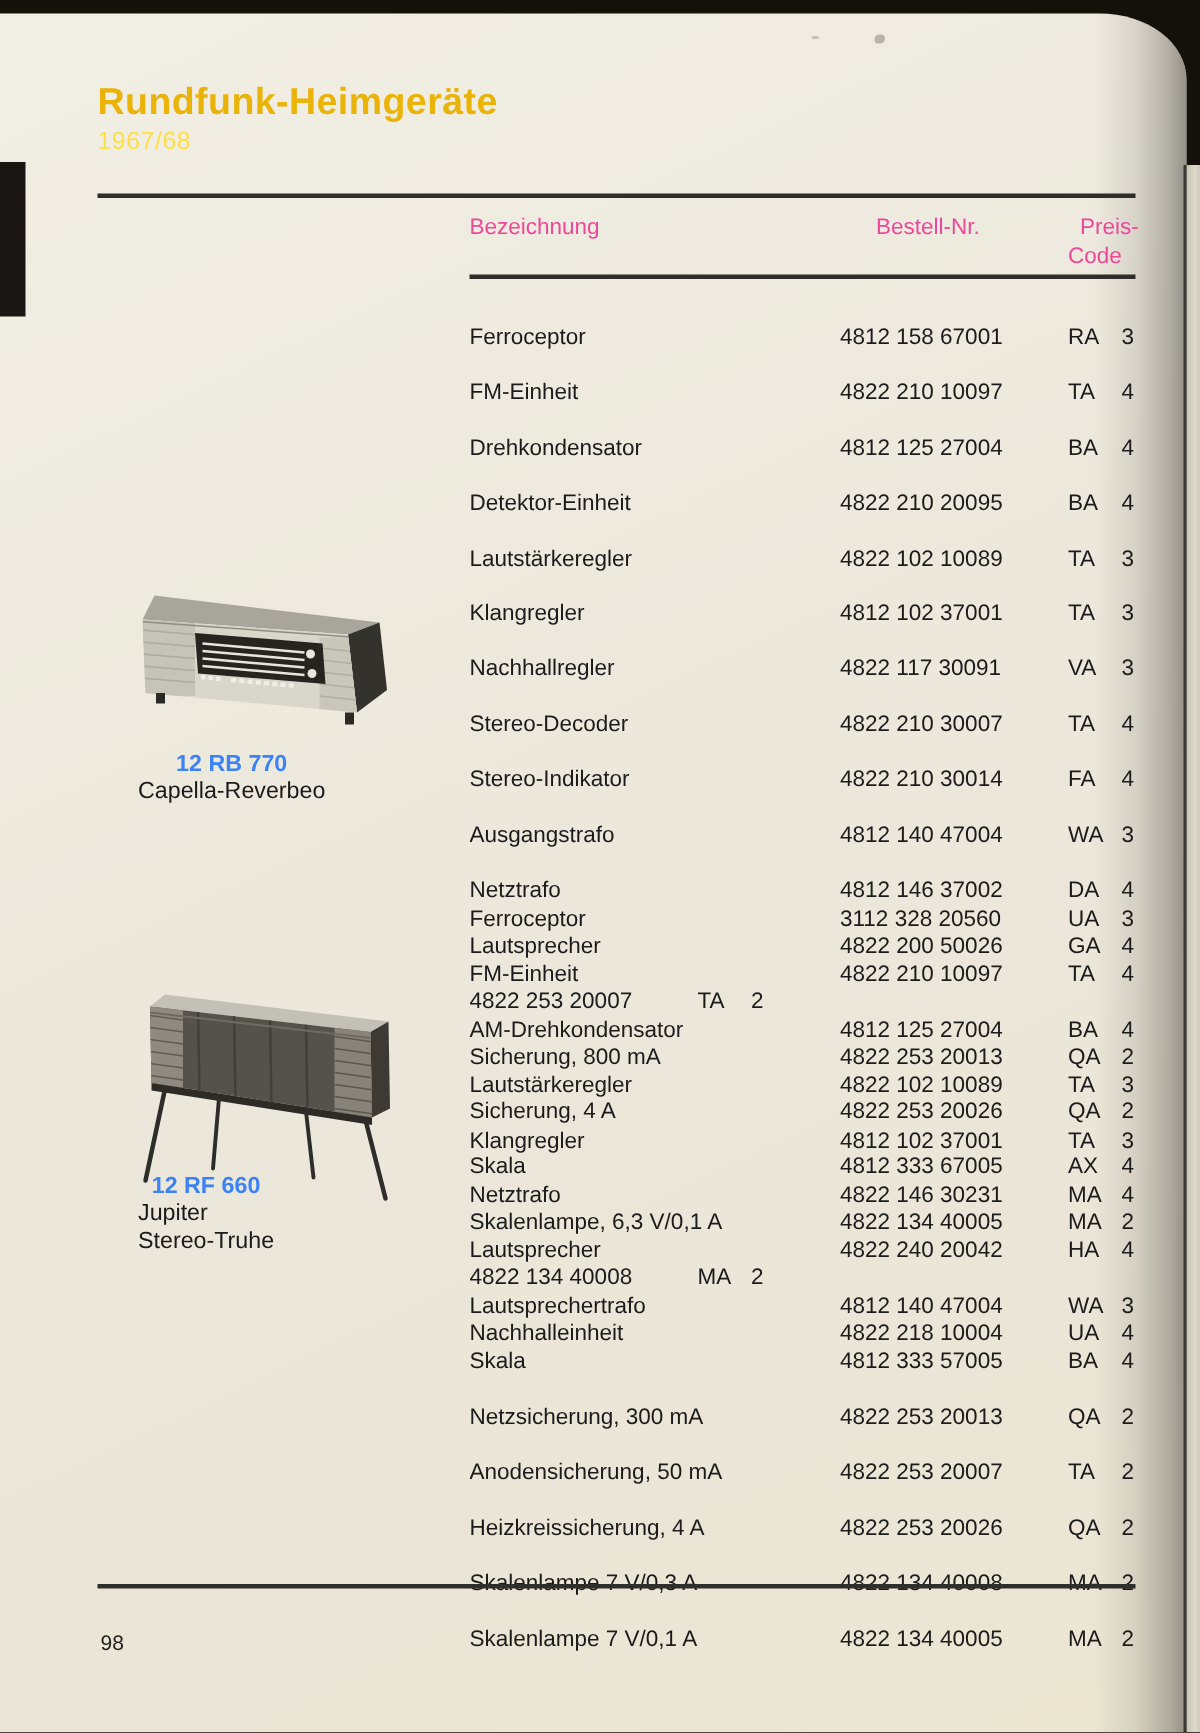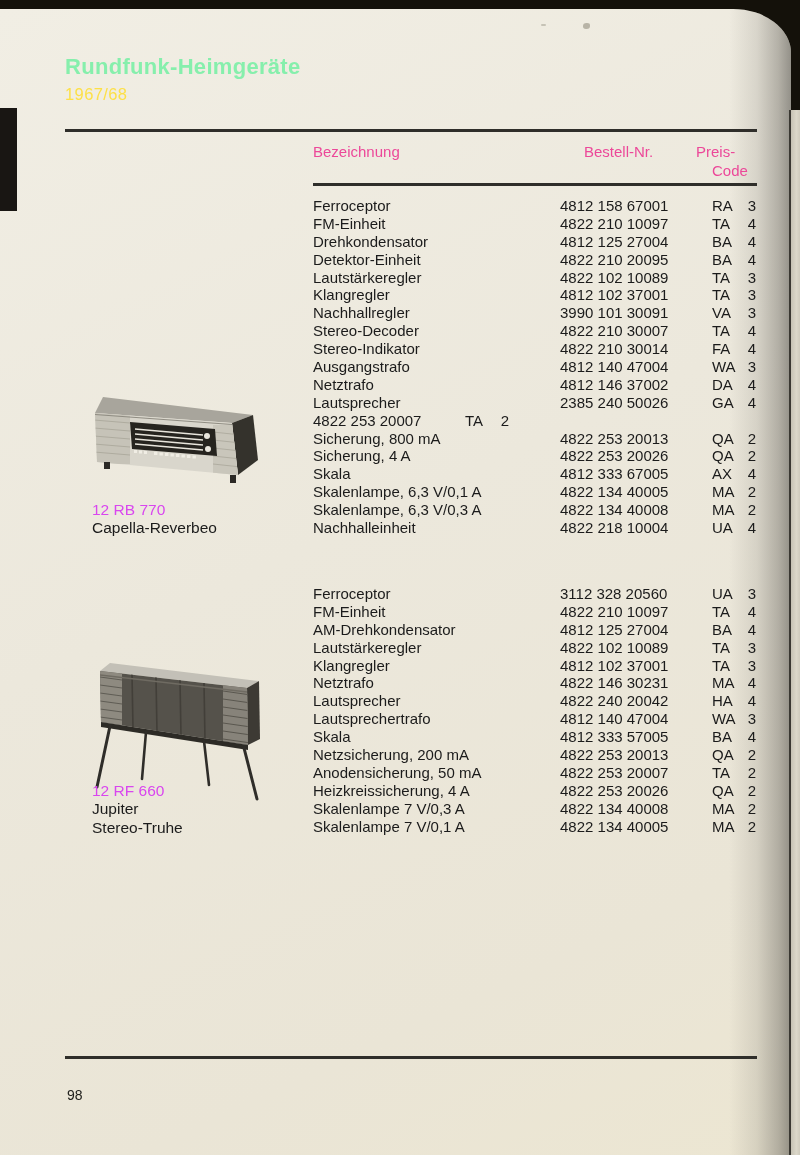--- a/index.html
+++ b/index.html
@@ -26,44 +26,44 @@
     border-left:2px solid #3a3832;
   }
   .index-tab{
     position:absolute;left:0;top:108px;width:17px;height:103px;
     background:var(--tab,#191613);
   }
   .speck{position:absolute;left:583px;top:23px;width:7px;height:6px;border-radius:50% 40% 50% 40%;background:rgba(95,90,72,.38);}
   .speck2{position:absolute;left:541px;top:24px;width:5px;height:2px;border-radius:2px;background:rgba(95,90,72,.28);}
 
   .abs{position:absolute;}
-  .title{left:65px;top:54px;font-size:22px;font-weight:bold;letter-spacing:.3px;color:#86efac;}
+  .title{left:65px;top:54px;font-size:25px;font-weight:bold;letter-spacing:.3px;color:#eab308;}
   .subtitle{left:65px;top:85px;font-size:16.5px;letter-spacing:.4px;color:#fde047;}
   .rule{background:var(--rule,#2f2e2a);height:2.5px;}
   .rule-top{left:65px;top:129px;width:692px;}
   .rule-head{left:313px;top:183px;width:444px;}
   .rule-bottom{left:65px;top:1056px;width:692px;}
 
   .th{font-size:15px;color:#ec4899;}
   .th-designation{left:313px;top:143px;}
   .th-orderno{left:584px;top:143px;}
-  .th-price1{left:696px;top:143px;}
+  .th-price1{left:720px;top:143px;}
   .th-price2{left:712px;top:162px;}
 
   .rows{left:313px;width:446px;font-size:15px;line-height:17.9px;color:var(--ink,#1b1b1b);}
   .rows-1{top:197px;}
   .rows-2{top:585px;}
-  .row{display:flex;height:17.9px;white-space:nowrap;}
+  .row{display:flex;height:17.9px;white-space:nowrap;margin-top:19px;}
   .c-name{flex:0 0 247px;overflow:hidden;}
   .c-num{flex:0 0 152px;}
   .c-code{flex:0 0 34px;}
   .c-grade{flex:0 0 10px;text-align:right;}
 
   .product-label{font-size:15.5px;line-height:18.4px;}
-  .product-model{font-weight:normal;color:#d946ef;}
+  .product-model{font-weight:bold;color:#3b82f6;text-align:center;}
   .label-1{left:92px;top:501px;}
   .label-2{left:92px;top:782px;}
 
   .photo{position:absolute;}
   .photo-radio{left:88px;top:392px;width:172px;height:95px;}
   .photo-console{left:84px;top:655px;width:192px;height:148px;}
 
   .pageno{left:67px;top:1087px;font-size:14px;color:#20201d;text-align:right;}
 </style>
 </head>
@@ -186,21 +186,21 @@
 
     <div class="row">
       <span class="c-name">Klangregler</span>
       <span class="c-num">4812 102 37001</span>
       <span class="c-code">TA</span>
       <span class="c-grade">3</span>
     </div>
 
     <div class="row">
       <span class="c-name">Nachhallregler</span>
-      <span class="c-num">3990 101 30091</span>
+      <span class="c-num">4822 117 30091</span>
       <span class="c-code">VA</span>
       <span class="c-grade">3</span>
     </div>
 
     <div class="row">
       <span class="c-name">Stereo-Decoder</span>
       <span class="c-num">4822 210 30007</span>
       <span class="c-code">TA</span>
       <span class="c-grade">4</span>
     </div>
@@ -221,21 +221,21 @@
 
     <div class="row">
       <span class="c-name">Netztrafo</span>
       <span class="c-num">4812 146 37002</span>
       <span class="c-code">DA</span>
       <span class="c-grade">4</span>
     </div>
 
     <div class="row">
       <span class="c-name">Lautsprecher</span>
-      <span class="c-num">2385 240 50026</span>
+      <span class="c-num">4822 200 50026</span>
       <span class="c-code">GA</span>
       <span class="c-grade">4</span>
     </div>
 
     <div class="row">
       <span class="c-num">4822 253 20007</span>
       <span class="c-code">TA</span>
       <span class="c-grade">2</span>
     </div>
 
@@ -261,21 +261,20 @@
     </div>
 
     <div class="row">
       <span class="c-name">Skalenlampe, 6,3 V/0,1 A</span>
       <span class="c-num">4822 134 40005</span>
       <span class="c-code">MA</span>
       <span class="c-grade">2</span>
     </div>
 
     <div class="row">
-      <span class="c-name">Skalenlampe, 6,3 V/0,3 A</span>
       <span class="c-num">4822 134 40008</span>
       <span class="c-code">MA</span>
       <span class="c-grade">2</span>
     </div>
 
     <div class="row">
       <span class="c-name">Nachhalleinheit</span>
       <span class="c-num">4822 218 10004</span>
       <span class="c-code">UA</span>
       <span class="c-grade">4</span>
@@ -391,21 +390,21 @@
     </div>
 
     <div class="row">
       <span class="c-name">Skala</span>
       <span class="c-num">4812 333 57005</span>
       <span class="c-code">BA</span>
       <span class="c-grade">4</span>
     </div>
 
     <div class="row">
-      <span class="c-name">Netzsicherung, 200 mA</span>
+      <span class="c-name">Netzsicherung, 300 mA</span>
       <span class="c-num">4822 253 20013</span>
       <span class="c-code">QA</span>
       <span class="c-grade">2</span>
     </div>
 
     <div class="row">
       <span class="c-name">Anodensicherung, 50 mA</span>
       <span class="c-num">4822 253 20007</span>
       <span class="c-code">TA</span>
       <span class="c-grade">2</span>

